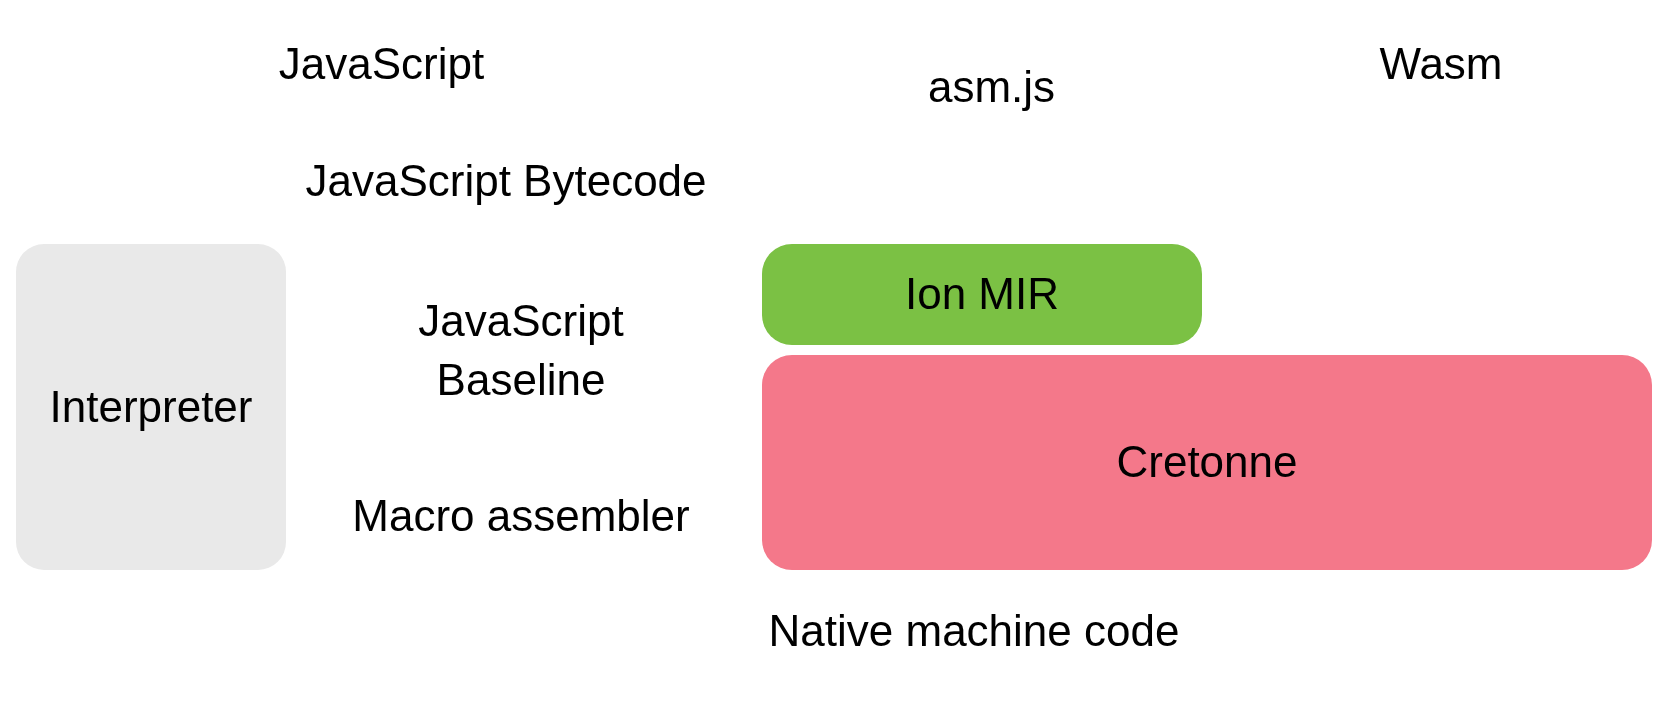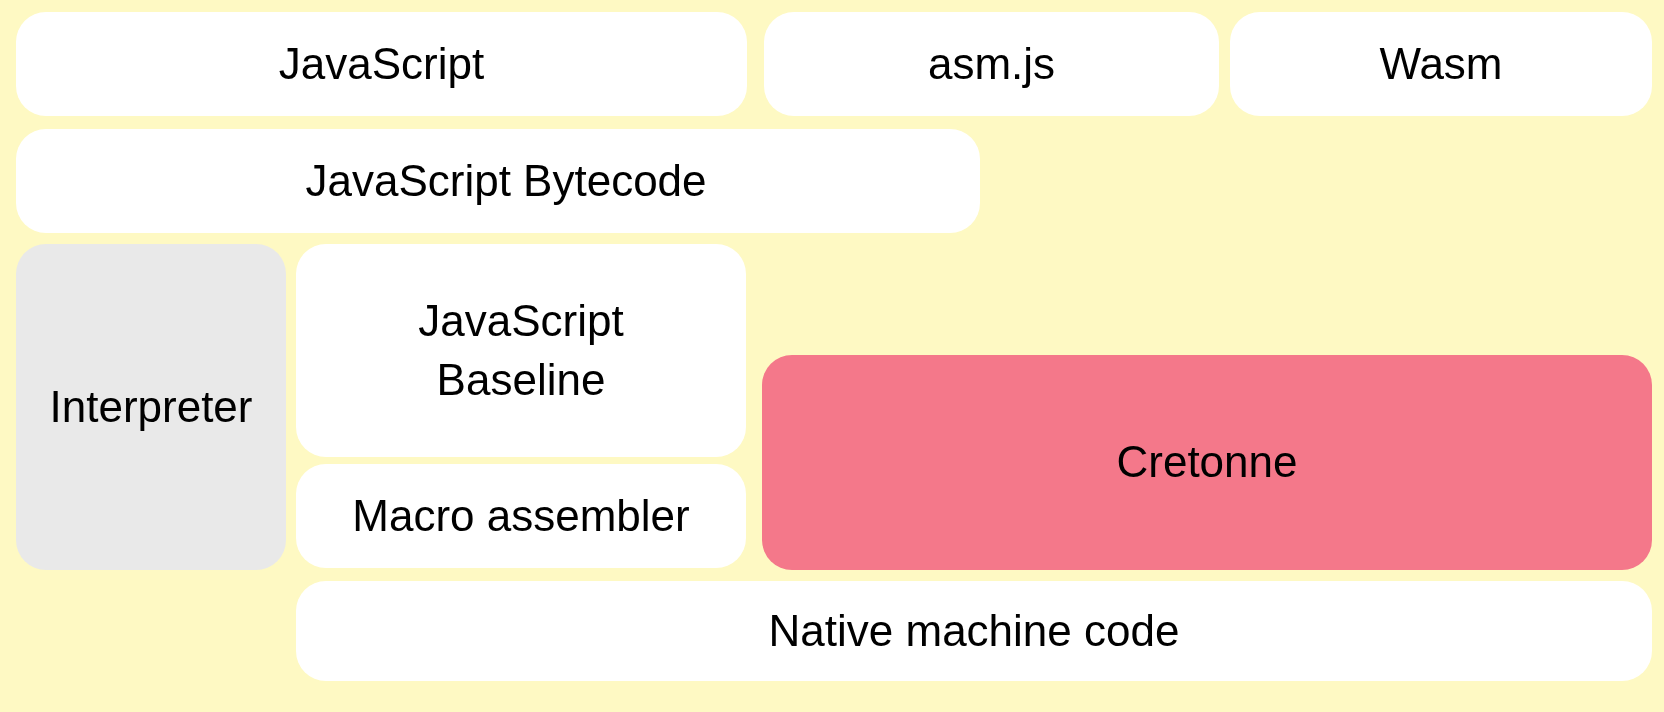--- a/index.html
+++ b/index.html
@@ -28,37 +28,37 @@
     font-size: 44px;
     line-height: 1.32;
     white-space: pre-line;
   }
   
   .pos-javascript          { left: 16px;   top: 12px;  width: 731px;  height: 104px; }
   .pos-asmjs               { left: 764px;  top: 12px;  width: 455px;  height: 104px; }
   .pos-wasm                { left: 1230px; top: 12px;  width: 422px;  height: 104px; }
   .pos-javascript-bytecode { left: 16px;   top: 129px; width: 964px;  height: 104px; }
   .pos-baldrmonkey         { left: 996px;  top: 129px; width: 423px;  height: 104px; }
-  .pos-interpreter         { left: 16px;   top: 244px; width: 270px;  height: 326px; }
+  .pos-interpreter         { left: 16px;   top: 244px; width: 270px;  height: 326px; border-radius: 28px; }
   .pos-javascript-baseline { left: 296px;  top: 244px; width: 450px;  height: 213px; }
   .pos-ion-mir             { left: 762px;  top: 244px; width: 440px;  height: 101px; }
   .pos-cretonne            { left: 762px;  top: 355px; width: 890px;  height: 215px; }
   .pos-macro-assembler     { left: 296px;  top: 464px; width: 450px;  height: 104px; text-align: right; }
   .pos-native-machine-code { left: 296px;  top: 581px; width: 1356px; height: 100px; }
 </style>
 </head>
 <body style="background: rgb(0, 0, 0);">
 
-<div class="stage" style="background: #fef9c3;">
+<div class="stage" style="background: #ffffff;">
 
   <div class="node pos-javascript" style="background: rgb(255, 255, 255); color: rgb(0, 0, 0);">
     <span>JavaScript</span>
   </div>
 
-  <div class="node pos-asmjs" style="background: rgb(255, 255, 255); color: rgb(0, 0, 0);">
+  <div class="node pos-asmjs" style="background: rgb(255, 255, 255); color: rgb(0, 0, 0); align-items: flex-end;">
     <span>asm.js</span>
   </div>
 
   <div class="node pos-wasm" style="background: rgb(255, 255, 255); color: rgb(0, 0, 0); align-items: center;">
     <span>Wasm</span>
   </div>
 
   <div class="node pos-javascript-bytecode" style="background: rgb(255, 255, 255); color: rgb(0, 0, 0); padding-left: 16px;">
     <span>JavaScript Bytecode</span>
   </div>
@@ -66,20 +66,23 @@
 
   <div class="node pos-interpreter" style="background: rgb(233, 233, 233); color: rgb(0, 0, 0);">
     <span>Interpreter</span>
   </div>
 
   <div class="node pos-javascript-baseline" style="background: rgb(255, 255, 255); color: rgb(0, 0, 0);">
     <span>JavaScript
 Baseline</span>
   </div>
 
+  <div class="node pos-ion-mir" style="background: rgb(123, 193, 68); color: rgb(0, 0, 0);">
+    <span>Ion MIR</span>
+  </div>
 
   <div class="node pos-cretonne" style="background: rgb(244, 120, 138); color: rgb(0, 0, 0);">
     <span>Cretonne</span>
   </div>
 
   <div class="node pos-macro-assembler" style="background: rgb(255, 255, 255); color: rgb(0, 0, 0);">
     <span>Macro assembler</span>
   </div>
 
   <div class="node pos-native-machine-code" style="background: rgb(255, 255, 255); color: rgb(0, 0, 0);">

